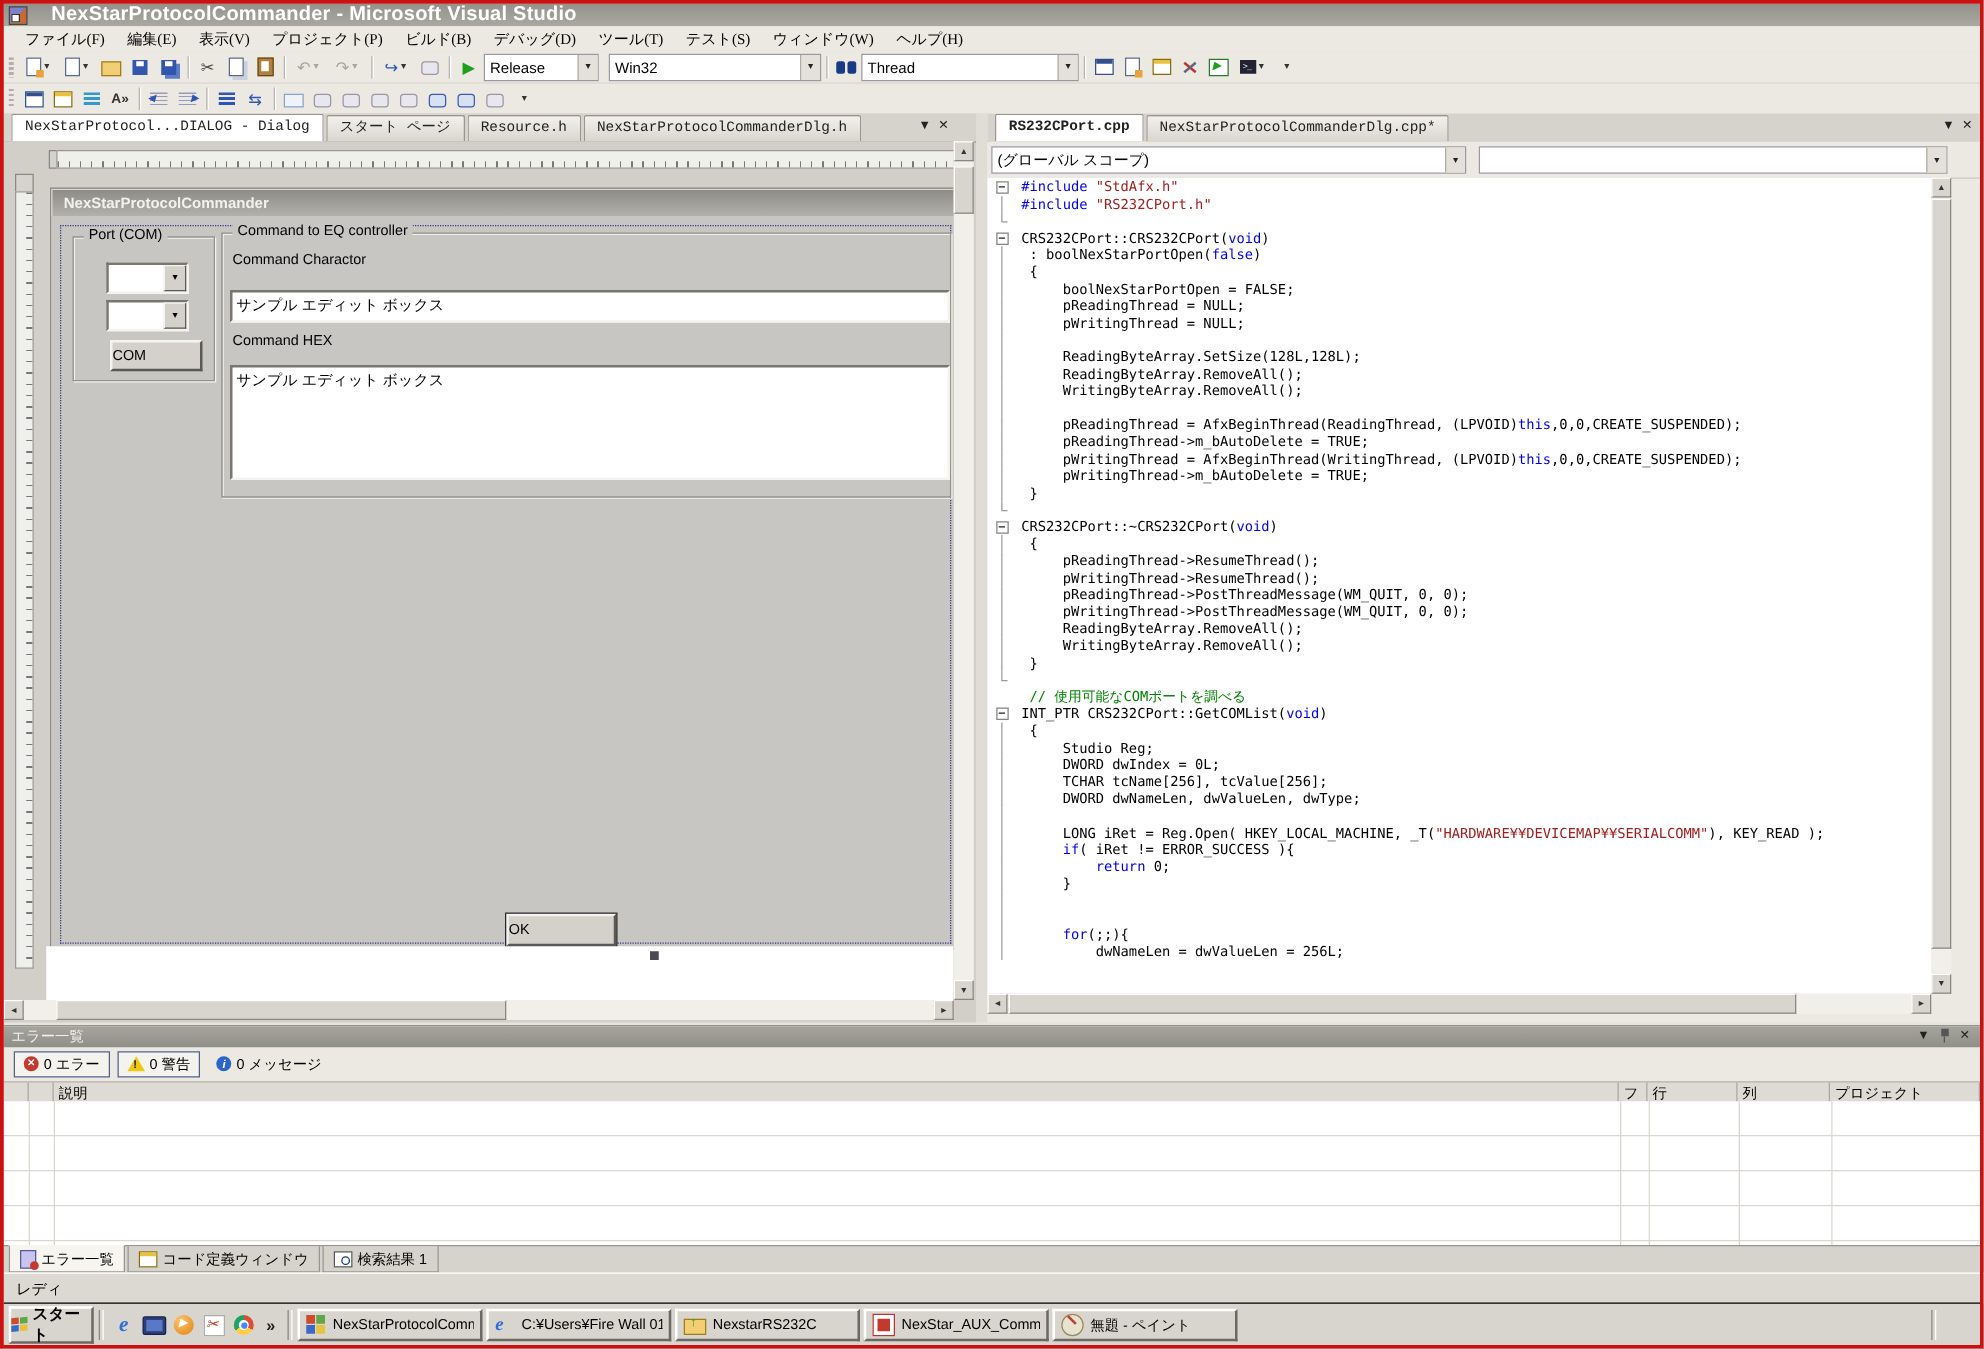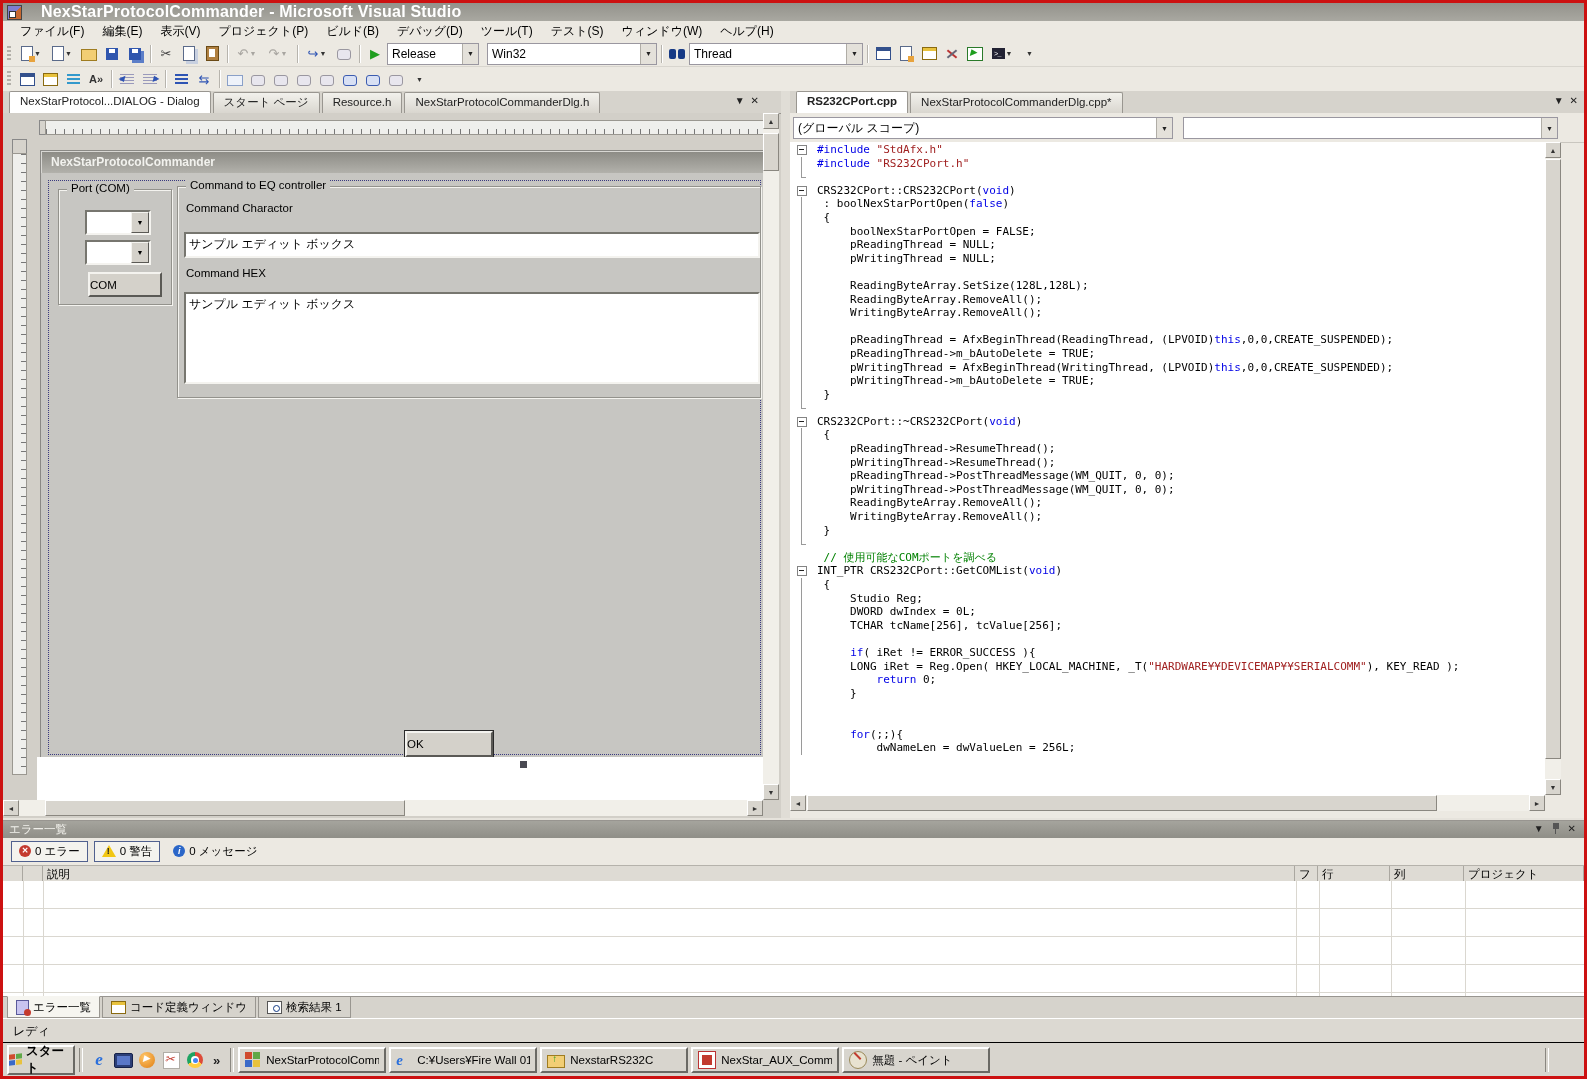--- a/index.html
+++ b/index.html
@@ -9,21 +9,21 @@
 
   
   .titlebar{position:absolute;left:3px;top:3px;right:3px;height:18px;
     background:linear-gradient(to bottom,#93928b,#a9a8a1);display:flex;align-items:center;gap:5px;padding-left:4px;}
   .titlebar .tt{color:#fff;font-weight:bold;font-size:16px;letter-spacing:.2px;padding-left:14px;}
   .appicon{width:13px;height:13px;background:linear-gradient(135deg,#7f7fd0 0 50%,#c86830 50% 100%);border:1px solid #444;position:relative;}
   .appicon::after{content:"";position:absolute;left:1px;bottom:1px;width:5px;height:5px;background:#fff;border:1px solid #333;}
 
   
   .menubar{position:absolute;left:3px;top:21px;right:3px;height:20px;background:#ece9e2;display:flex;align-items:center;padding-left:8px;border-bottom:1px solid #e0ddd6;}
-  .menu-item{padding:2px 9px;cursor:default;}
+  .menu-item{padding:2px 9px;cursor:default;font-family:Liberation Serif, serif;}
 
   
   .toolbar{position:absolute;left:3px;right:3px;background:#ece9e2;display:flex;align-items:center;gap:1px;}
   .tb1{top:41px;height:25px;border-bottom:1px solid #d8d5ce;}
   .tb2{top:67px;height:24px;border-bottom:1px solid #c9c6bf;}
   .grip{width:4px;height:16px;margin:0 4px;background:repeating-linear-gradient(to bottom,#b3b0a9 0 2px,transparent 2px 4px);}
   .tbtn{width:22px;height:21px;display:flex;align-items:center;justify-content:center;position:relative;}
   .tbtn.dd{width:30px;}
   .ddarrow{font-size:7px;color:#333;margin-left:1px;}
   .tsep{width:1px;height:18px;background:#b7b4ad;margin:0 3px;box-shadow:1px 0 0 #fff;}
@@ -63,21 +63,21 @@
   .combo{height:20px;background:#fff;border:1px solid #9a97a0;display:flex;align-items:center;position:relative;font-size:12px;}
   .combo .cval{flex:1;padding:0 4px;white-space:nowrap;overflow:hidden;}
   .combo .cbtn{width:15px;height:100%;background:#e4e1da;border-left:1px solid #b0ada6;display:flex;align-items:center;justify-content:center;font-size:7px;color:#222;}
 
   
   .pane-left{position:absolute;left:3px;top:91px;width:778px;height:727px;background:#d2cfc8;}
   .splitterv{position:absolute;left:781px;top:91px;width:9px;height:727px;background:#e0ddd6;}
   .pane-right{position:absolute;left:790px;top:91px;width:794px;height:727px;background:#ece9e2;}
   .tabrow{position:absolute;left:0;top:0;right:0;height:22px;background:#d6d3cc;border-bottom:1px solid #989590;display:flex;align-items:flex-end;padding-left:6px;}
   .tab{height:20px;line-height:19px;padding:0 10px;margin-right:2px;font-size:11.5px;background:linear-gradient(#f2f1ec,#d9d6cf);
-       border:1px solid #999690;border-bottom:none;border-radius:2px 2px 0 0;color:#222;white-space:nowrap;}
+       border:1px solid #999690;border-bottom:none;border-radius:2px 2px 0 0;color:#222;white-space:nowrap;font-family:Liberation Mono, monospace;}
   .tab.active{background:#fff;height:21px;position:relative;z-index:2;}
   .tab.bold{font-weight:bold;}
   .docwell-btns{position:absolute;top:4px;display:flex;gap:6px;z-index:3;}
   .dwb{font-size:10px;color:#222;line-height:12px;}
 
   
   .design{position:absolute;left:0;top:22px;width:760px;height:687px;background:#d2cfc8;overflow:hidden;}
   .hruler{position:absolute;left:42px;top:7px;width:718px;height:13px;background:#efefec;border:1px solid #9a9790;
           background-image:repeating-linear-gradient(to right,#777 0 1px,transparent 1px 9px);background-size:100% 5px;background-position:0 100%;background-repeat:no-repeat;}
   .hruler-thumb{position:absolute;left:36px;top:7px;width:14px;height:13px;background:#d6d3cc;border:1px solid #888;}
@@ -490,23 +490,24 @@
           <div class="cl"><span class="cm m-line"></span><span class="s0">     ReadingByteArray.RemoveAll();</span></div>
           <div class="cl"><span class="cm m-line"></span><span class="s0">     WritingByteArray.RemoveAll();</span></div>
           <div class="cl"><span class="cm m-line"></span><span class="s0"> }</span></div>
           <div class="cl"><span class="cm m-corner"></span></div>
           <div class="cl"><span class="cm "></span><span class="s3"> // 使用可能なCOMポートを調べる</span></div>
           <div class="cl"><span class="cm m-minus"></span><span class="s0">INT_PTR CRS232CPort::GetCOMList(</span><span class="s1">void</span><span class="s0">)</span></div>
           <div class="cl"><span class="cm m-line"></span><span class="s0"> {</span></div>
           <div class="cl"><span class="cm m-line"></span><span class="s0">     Studio Reg;</span></div>
           <div class="cl"><span class="cm m-line"></span><span class="s0">     DWORD dwIndex = 0L;</span></div>
           <div class="cl"><span class="cm m-line"></span><span class="s0">     TCHAR tcName[256], tcValue[256];</span></div>
+          <div class="cl"><span class="cm m-line"></span><span class="s0">     DWORD dwNameLen, dwValueLen, dwType;</span></div>
           <div class="cl"><span class="cm m-line"></span></div>
+          <div class="cl"><span class="cm m-line"></span><span class="s0">     LONG iRet = Reg.Open( HKEY_LOCAL_MACHINE, _T(</span><span class="s2">"HARDWARE¥¥DEVICEMAP¥¥SERIALCOMM"</span><span class="s0">), KEY_READ );</span></div>
           <div class="cl"><span class="cm m-line"></span><span class="s0">     </span><span class="s1">if</span><span class="s0">( iRet != ERROR_SUCCESS ){</span></div>
-          <div class="cl"><span class="cm m-line"></span><span class="s0">     LONG iRet = Reg.Open( HKEY_LOCAL_MACHINE, _T(</span><span class="s2">"HARDWARE¥¥DEVICEMAP¥¥SERIALCOMM"</span><span class="s0">), KEY_READ );</span></div>
           <div class="cl"><span class="cm m-line"></span><span class="s0">         </span><span class="s1">return</span><span class="s0"> 0;</span></div>
           <div class="cl"><span class="cm m-line"></span><span class="s0">     }</span></div>
           <div class="cl"><span class="cm m-line"></span></div>
           <div class="cl"><span class="cm m-line"></span></div>
           <div class="cl"><span class="cm m-line"></span><span class="s0">     </span><span class="s1">for</span><span class="s0">(;;){</span></div>
           <div class="cl"><span class="cm m-line"></span><span class="s0">         dwNameLen = dwValueLen = 256L;</span></div>
         </div>
     </div>
 
     <div class="sb-track" style="left:755px;top:51px;width:16px;height:653px;">

